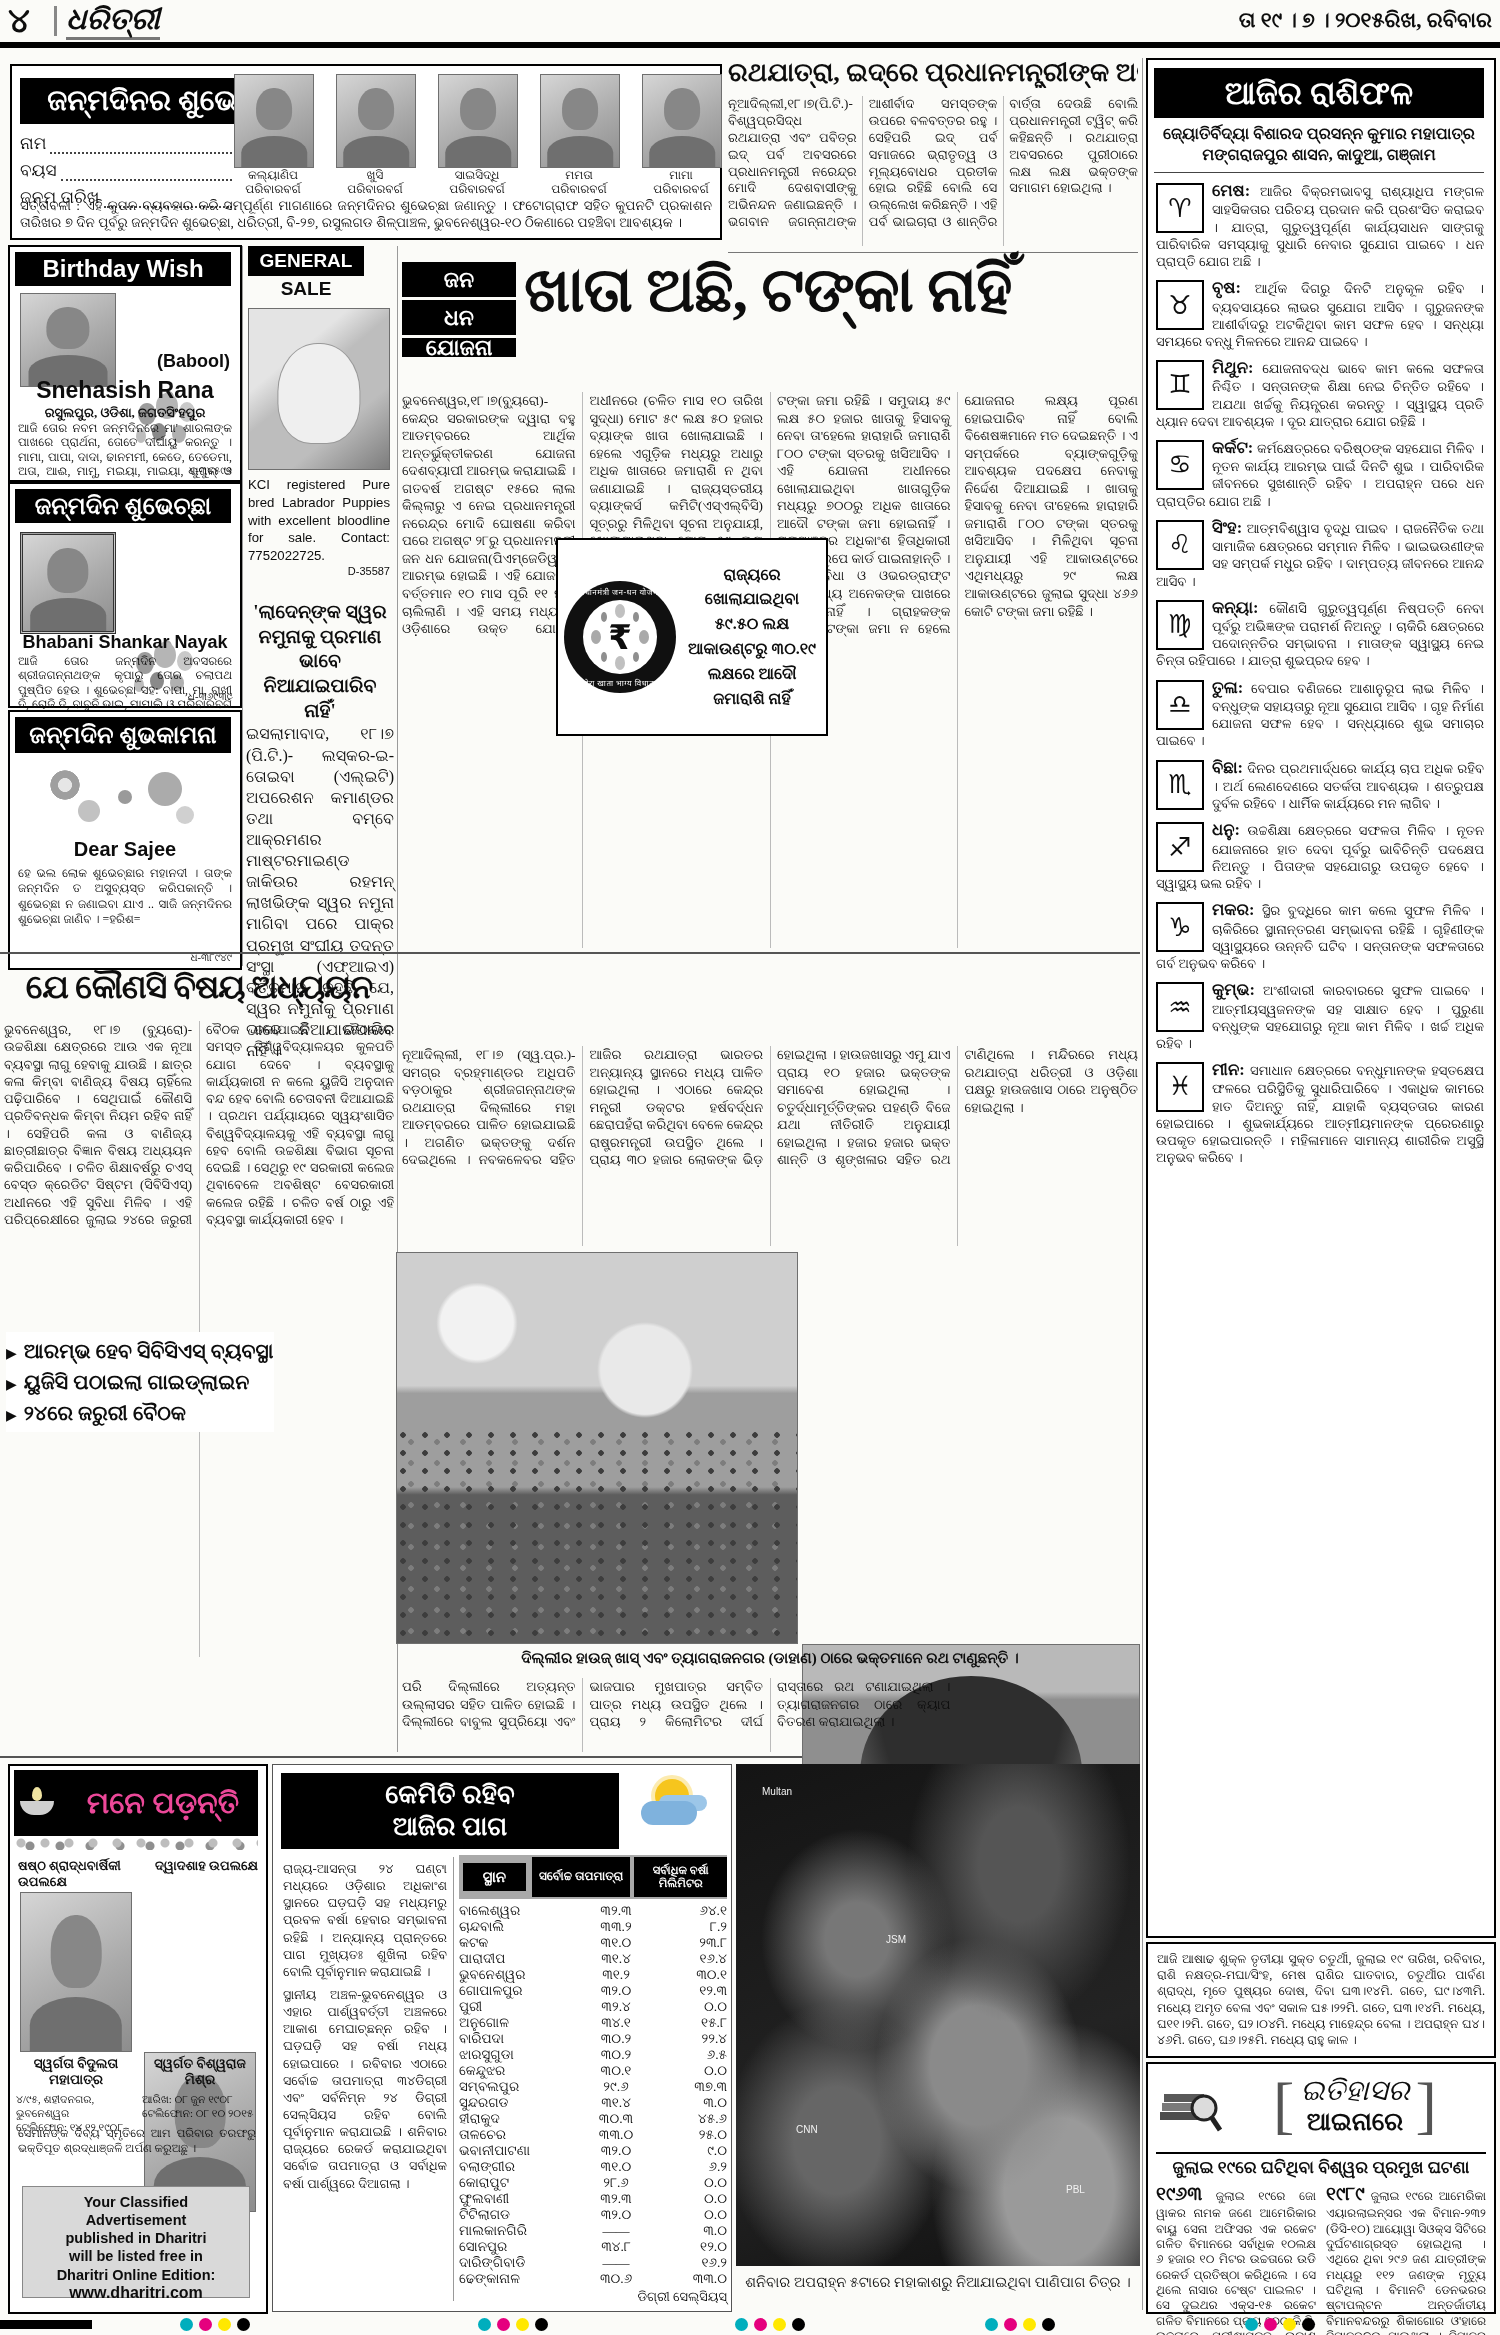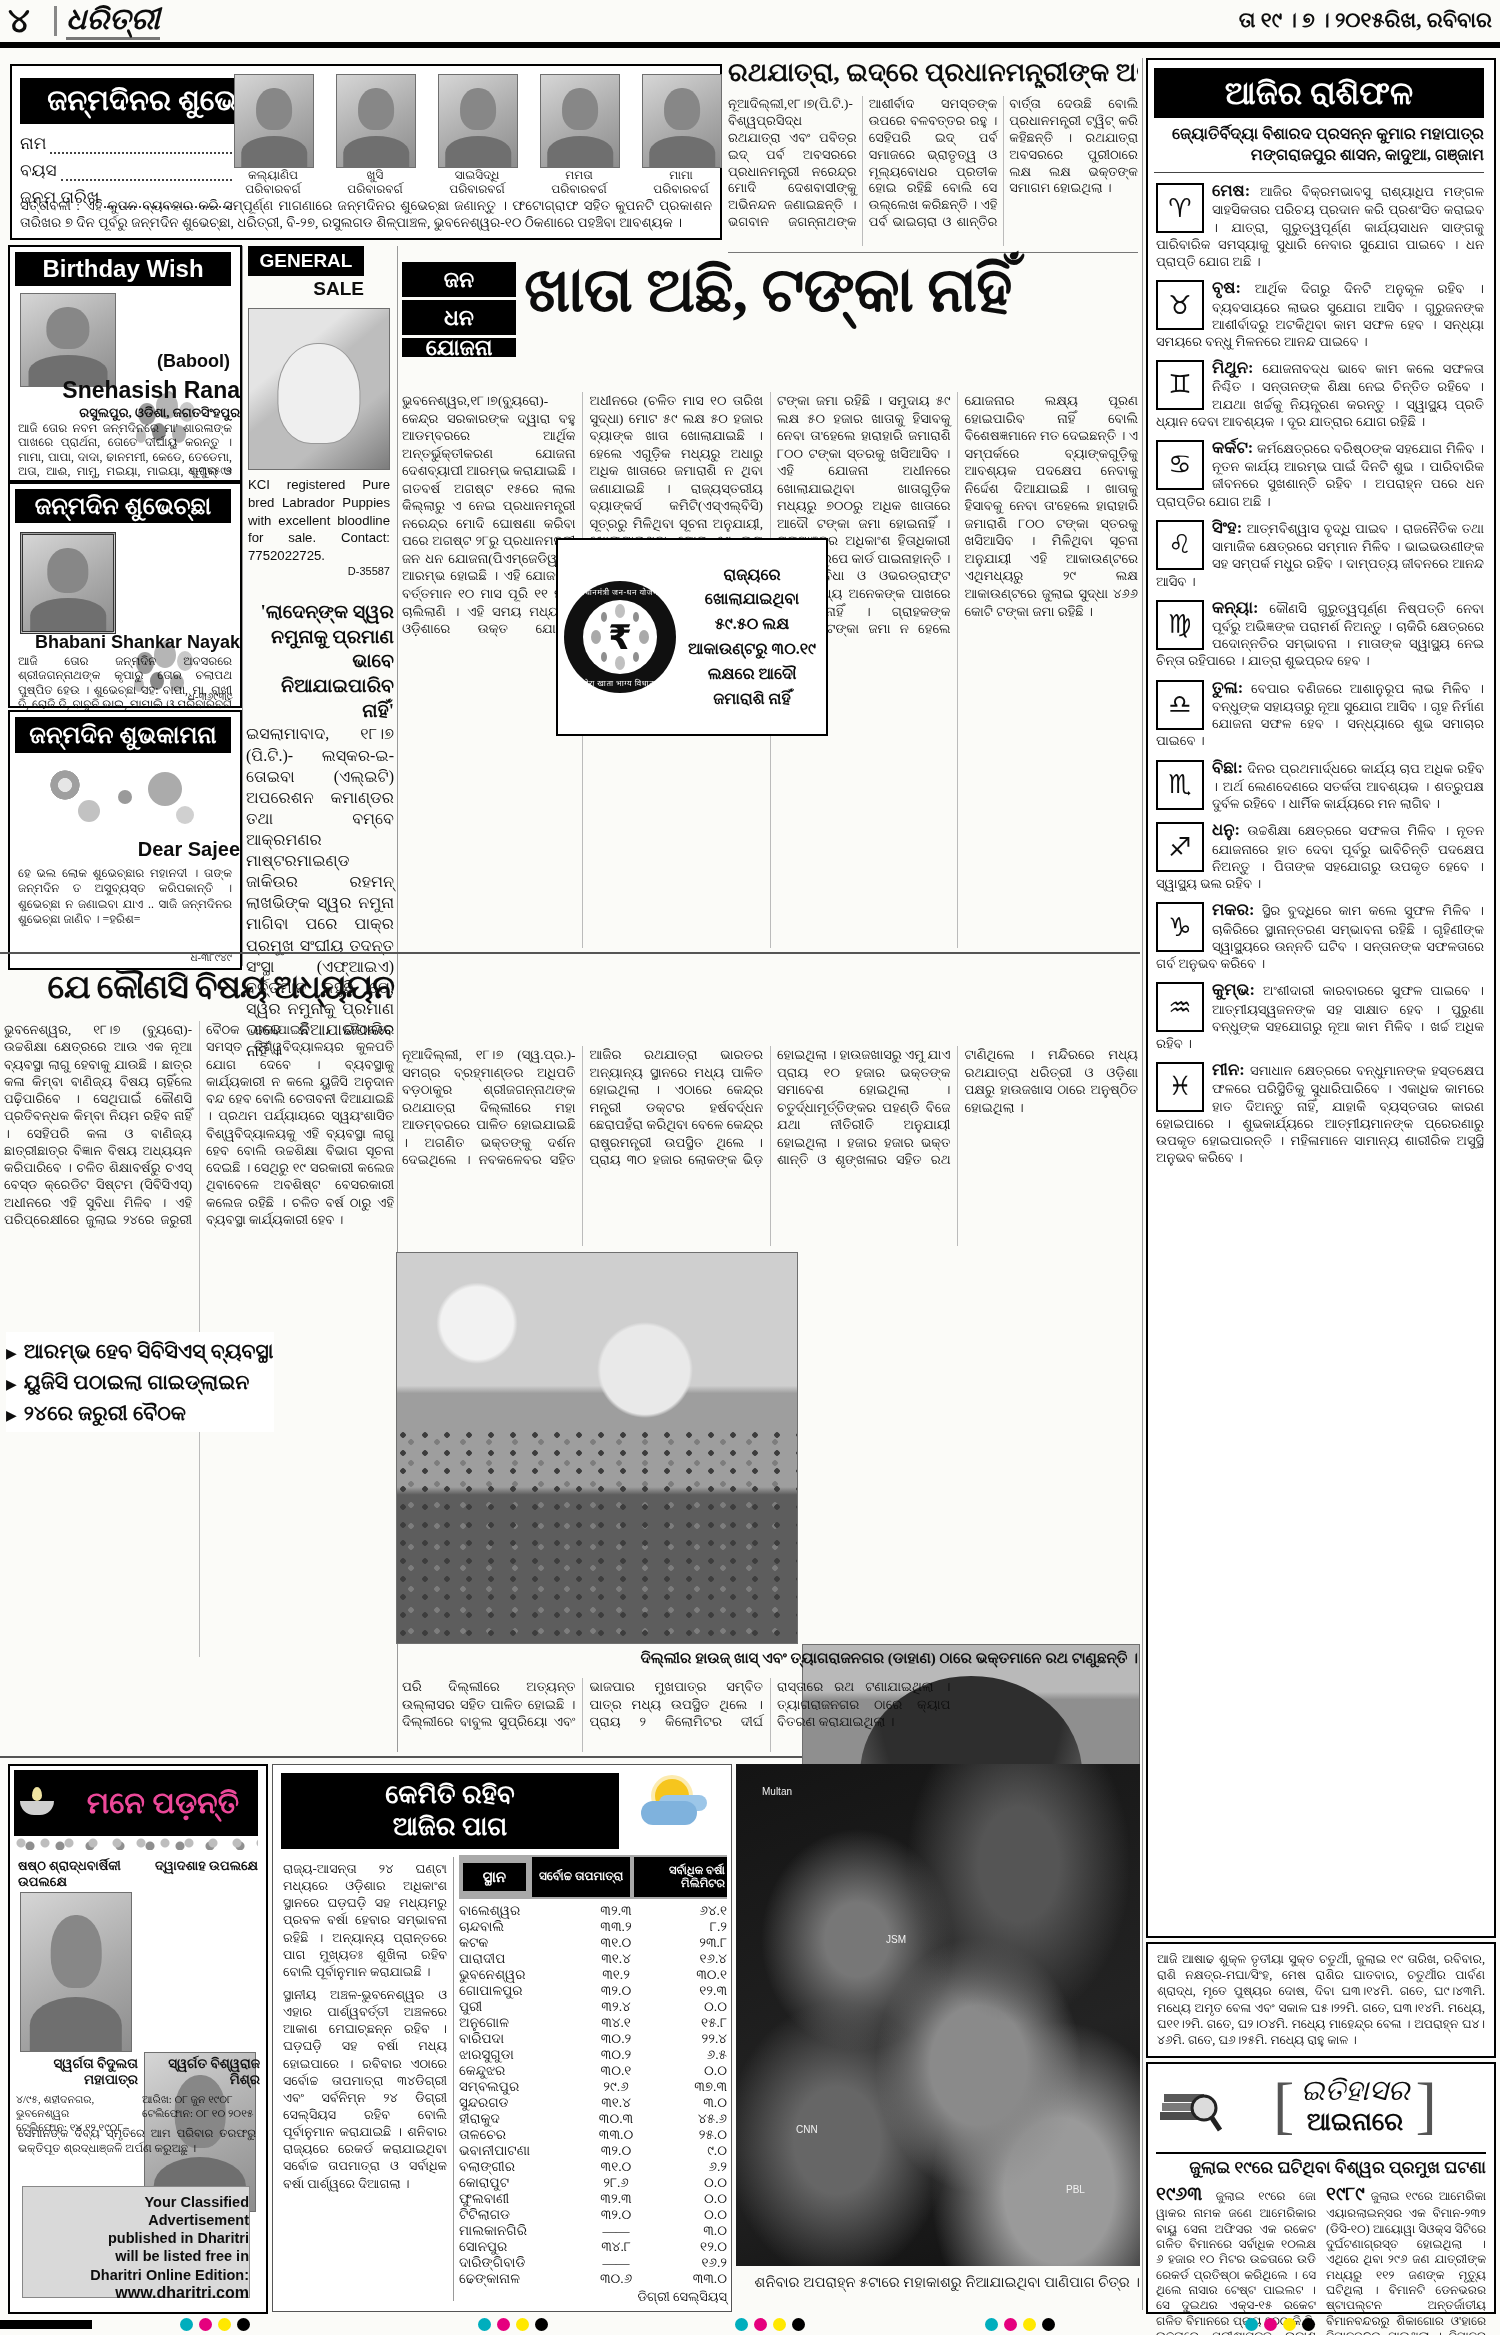--- a/index.html
+++ b/index.html
@@ -1,20 +1,20 @@
 <!DOCTYPE html>
 <html><head>
 <meta charset="utf-8">
 <style>
   html,body{margin:0;padding:0;background:#e8e8e4;}
   #page{position:relative;width:1500px;height:2335px;background:#fbfbf8;overflow:hidden;
         font-family:"Liberation Serif","DejaVu Sans",serif;color:#0d0d0d;}
   .abs{position:absolute;}
   .j{text-align:justify;}
-  .ctr{text-align:right;}
+  .ctr{text-align:center;}
   .b{font-weight:bold;}
   .sans{font-family:"Liberation Sans","DejaVu Sans",sans-serif;}
   .bx{border:2px solid #000;background:#fff;}
   .kick{background:#000;color:#fff;display:flex;align-items:center;justify-content:center;font-weight:bold;}
   .vr{position:absolute;width:1px;background:#9a9a9a;}
   .hrule{position:absolute;background:#000;}
   
   .ph{background:linear-gradient(150deg,#d6d6d6,#ababab 55%,#8d8d8d);border:1px solid #6f6f6f;position:relative;overflow:hidden;}
   .face::before{content:"";position:absolute;left:50%;top:14%;width:46%;height:46%;transform:translateX(-50%);
     background:#878787;border-radius:48% 48% 42% 42%;}

